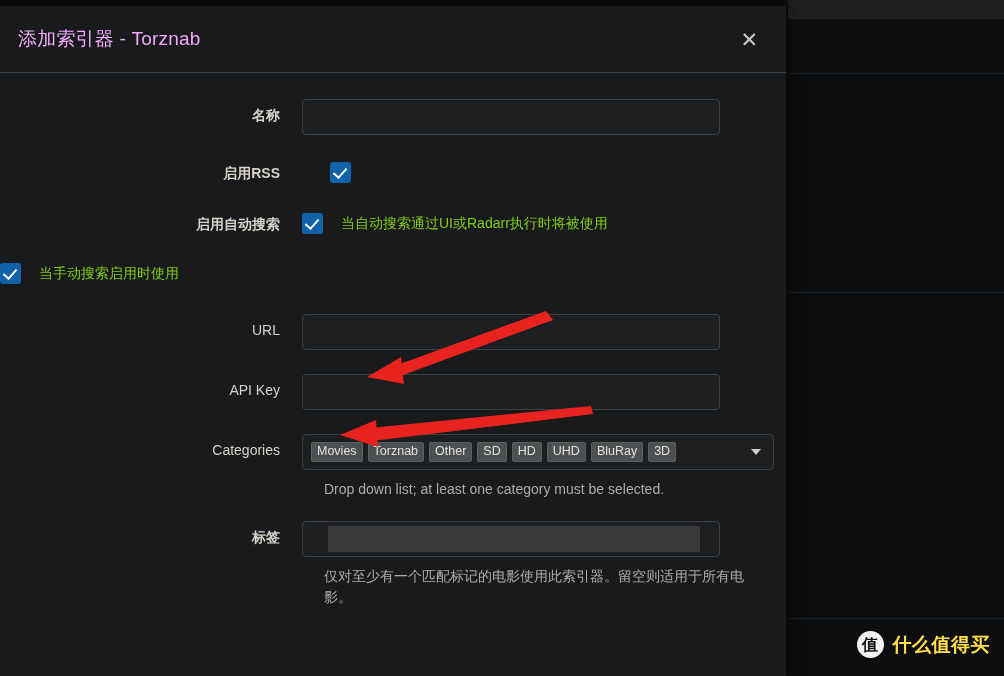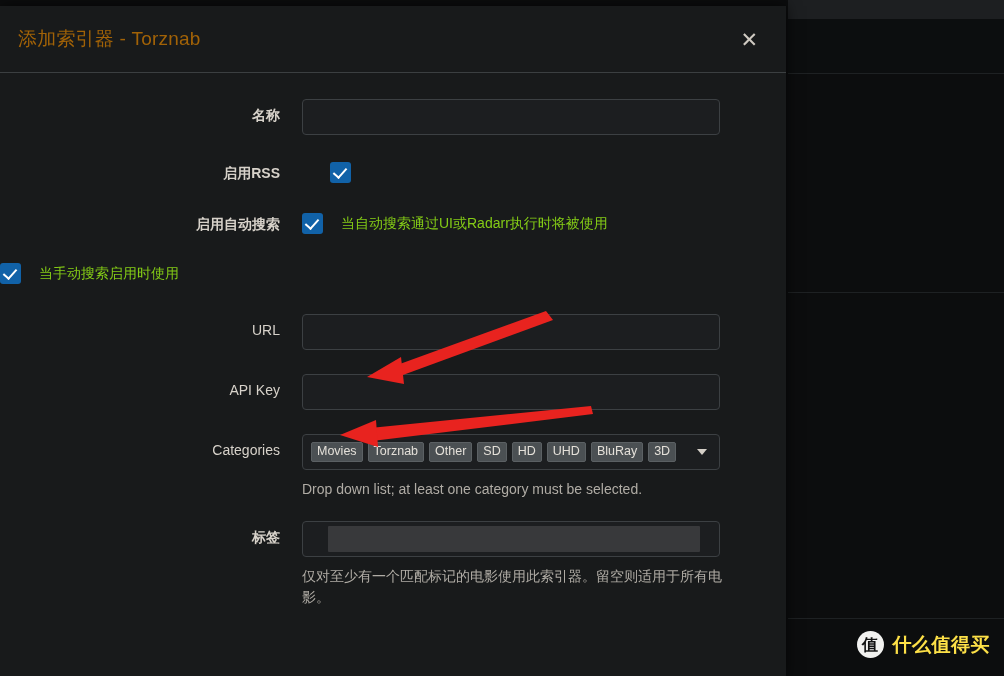--- a/index.html
+++ b/index.html
@@ -56,21 +56,21 @@
   #modal-header {
     height: 67px;
     border-bottom: 1px solid #3b3f41;
     display: flex;
     align-items: center;
     justify-content: space-between;
     padding: 0 22px 0 18px;
     box-sizing: border-box;
   }
   #modal-title {
-    color: #a16207;
+    color: #f0abfc;
     font-size: 19px;
     letter-spacing: 0.2px;
   }
   #close-btn {
     color: #cfcac2;
     font-size: 21px;
     font-weight: bold;
     line-height: 1;
     cursor: pointer;
     padding: 4px 6px;
@@ -146,21 +146,21 @@
     transform: rotate(42deg);
   }
   .cb-help {
     color: #84cc16;
     font-size: 14px;
     margin-left: 18px;
   }
 
   
   .cat-box {
-    width: 418px;
+    width: 472px;
     min-height: 36px;
     background: #1c1e20;
     border: 1px solid #3c4043;
     border-radius: 4px;
     box-sizing: border-box;
     display: flex;
     align-items: center;
     padding: 0 8px;
     position: relative;
   }
@@ -192,20 +192,21 @@
     cursor: pointer;
     flex: 0 0 auto;
   }
 
   .help-text {
     color: #b0aca5;
     font-size: 14px;
     margin-top: 9px;
     line-height: 1.45;
     width: 420px;
+    margin-left: 22px;
   }
 
   
   .tags-box {
     width: 418px;
     height: 36px;
     background: #1c1e20;
     border: 1px solid #3c4043;
     border-radius: 4px;
     box-sizing: border-box;

